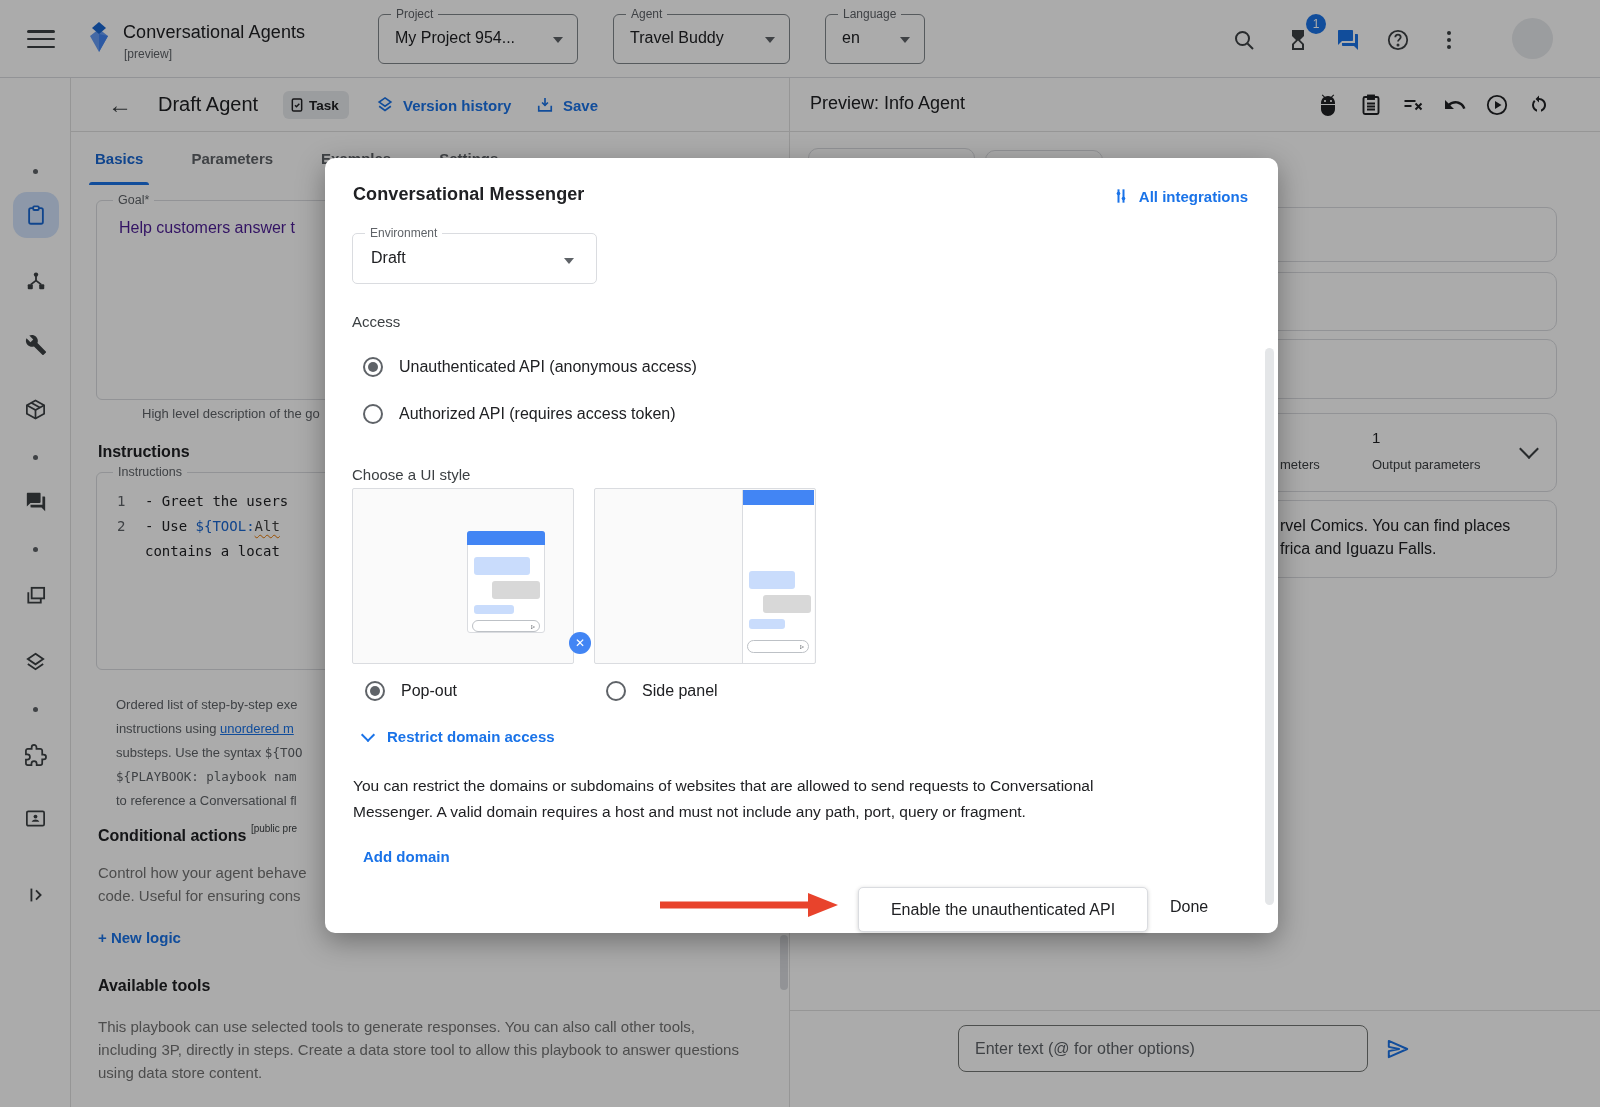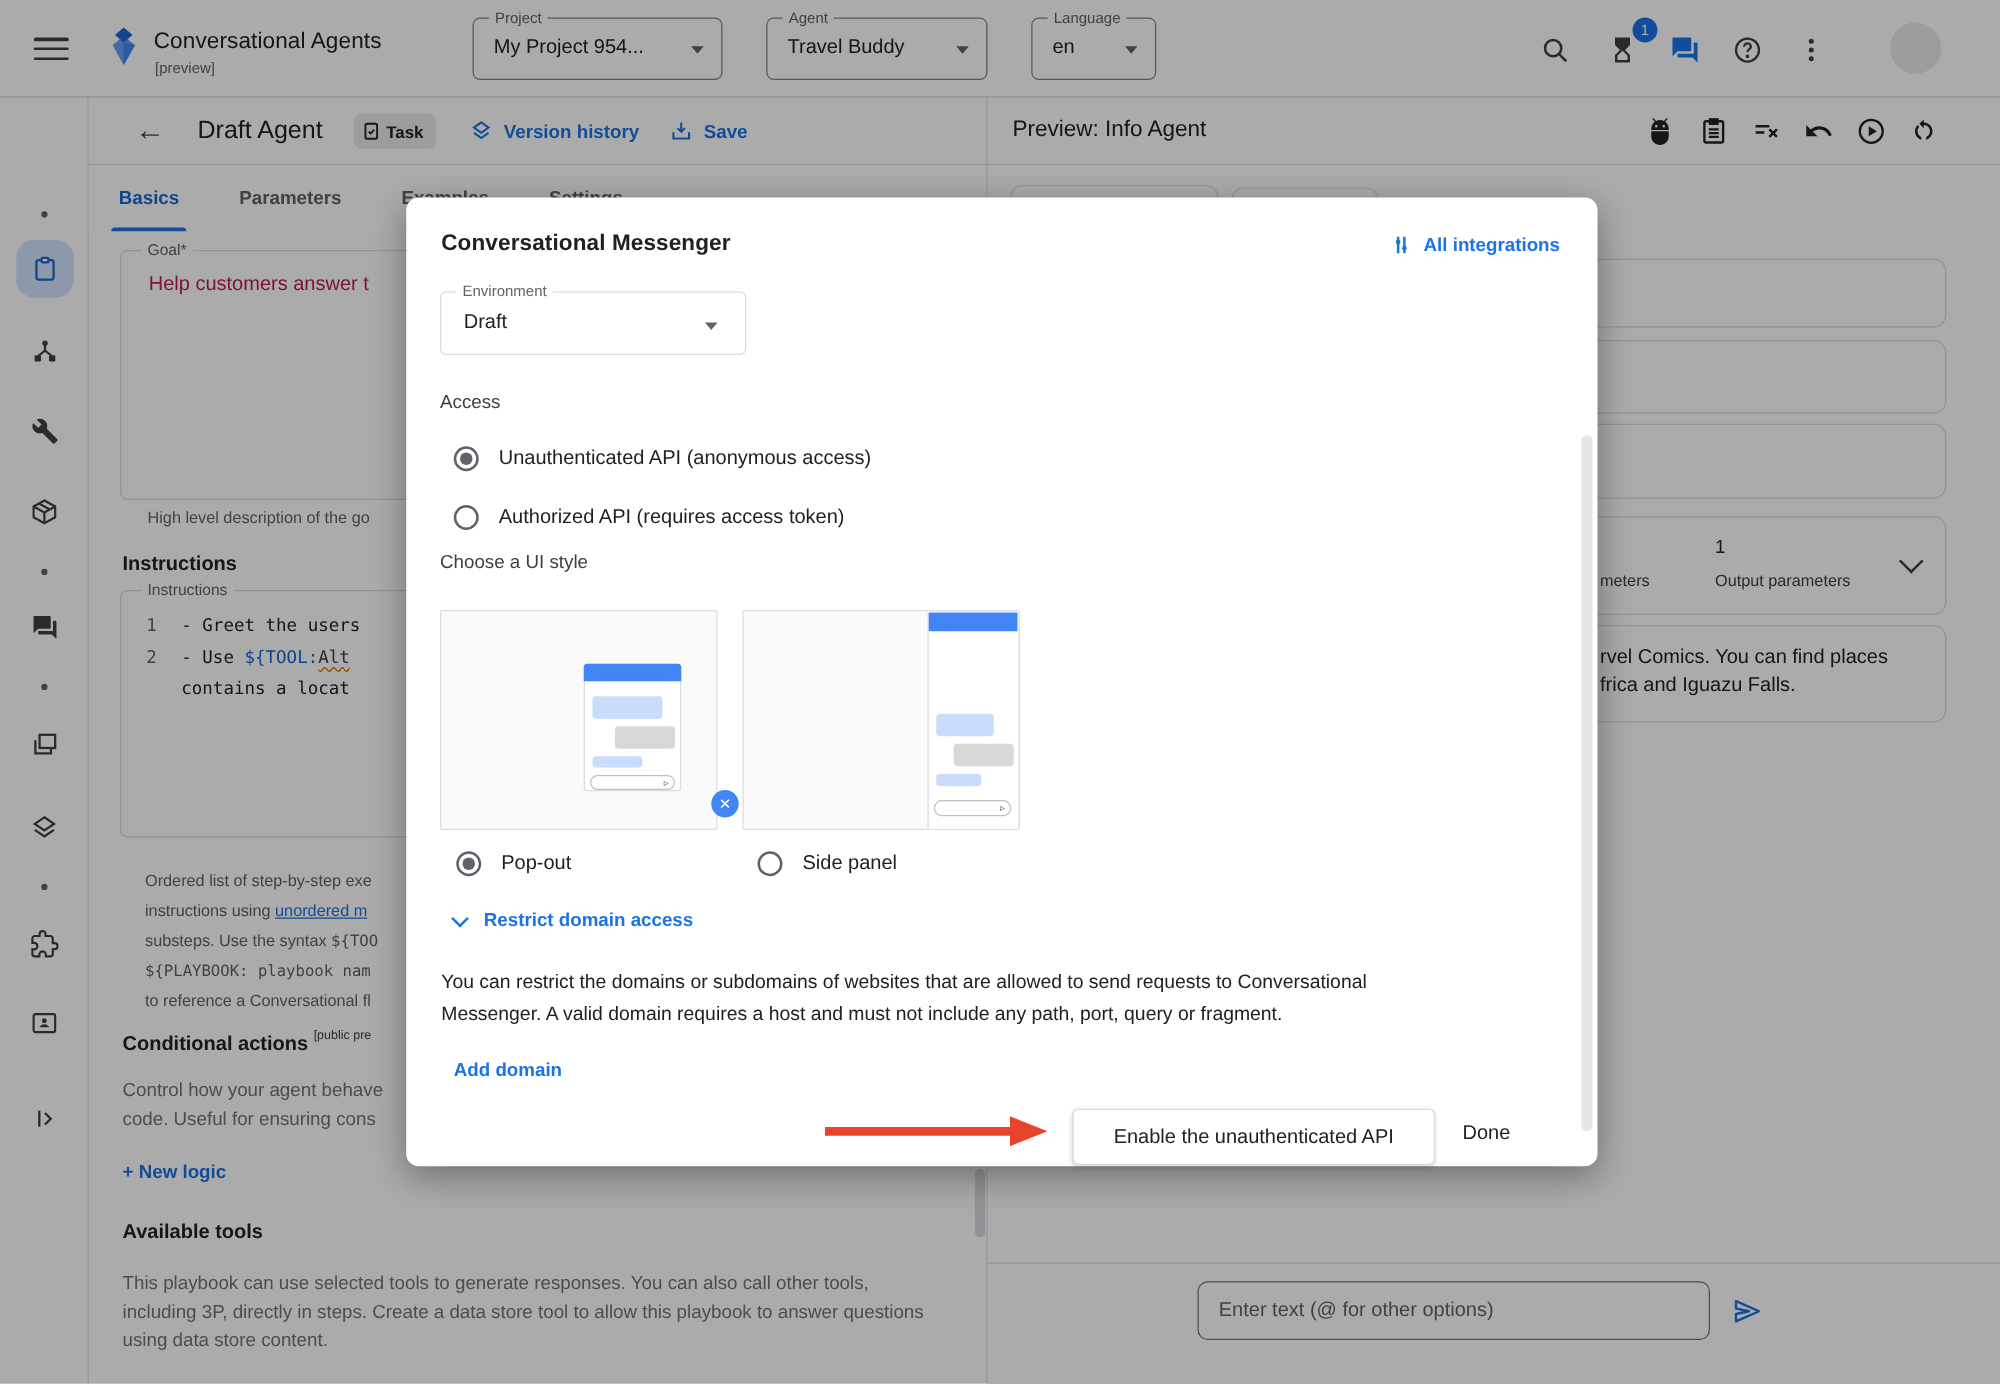--- a/index.html
+++ b/index.html
@@ -44,22 +44,22 @@
   
   .tabs { position:absolute; left:71px; top:132px; width:718px; height:53px; background:#fff; display:flex; z-index:5; }
   .tab { position:relative; height:53px; display:flex; align-items:center; padding:0 24px; font-size:15px; color:#5f6368; font-weight:bold; cursor:pointer; }
   .tab.active { color:#1967d2; }
   .tab.active:after { content:""; position:absolute; left:18px; right:18px; bottom:0; height:3px; background:#1a73e8; border-radius:3px 3px 0 0; }
 
   
   .main { position:absolute; left:71px; top:185px; width:718px; height:922px; background:#fff; z-index:4; }
   .fieldset { position:absolute; border:1px solid #dadce0; border-radius:6px; background:#fff; }
   .fieldset .flabel { position:absolute; top:-8px; left:16px; background:#fff; padding:0 5px; font-size:12.5px; color:#5f6368; line-height:14px; }
-  .goal-text { position:absolute; left:22px; top:18px; font-size:16px; color:#be185d; white-space:nowrap; }
-  .helper { font-size:13px; color:#5f6368; }
+  .goal-text { position:absolute; left:22px; top:18px; font-size:16px; color:#4c1d95; white-space:nowrap; }
+  .helper { font-size:13px; color:#5f6368;margin-left:24px; }
   .h2 { font-size:16px; font-weight:bold; color:#202124; }
   .codearea { font-family:"DejaVu Sans Mono","Liberation Mono",monospace; font-size:14px; color:#202124; }
   .coderow { display:flex; line-height:25px; }
   .lnum { width:28px; color:#5f6368; flex:none; }
   .codecol { white-space:pre; }
   .tok-blue { color:#1967d2; }
   .tok-pink { color:#404040; text-decoration:underline wavy #e37400 1px; text-underline-offset:3px; }
   .mono { font-family:"DejaVu Sans Mono","Liberation Mono",monospace; font-size:12.5px; }
   .bluelink { color:#1a73e8; font-weight:bold; cursor:pointer; }
   .para { font-size:15px; color:#737373; line-height:23px; }
@@ -407,21 +407,21 @@
 
     <div class="radio-row" style="left:38px;top:199px;">
       <span class="radio sel"></span>
       <span class="radio-lab">Unauthenticated API (anonymous access)</span>
     </div>
     <div class="radio-row" style="left:38px;top:246px;">
       <span class="radio"></span>
       <span class="radio-lab">Authorized API (requires access token)</span>
     </div>
 
-    <div class="m-sect" style="top:283px;">Choose a UI style</div>
+    <div class="m-sect" style="top:308px;">Choose a UI style</div>
 
     <div class="thumb" style="left:27px;">
       <div style="position:absolute;left:114px;top:42px;width:78px;height:102px;background:#fff;border:1px solid #dadce0;border-radius:3px;">
         <div style="position:absolute;left:-1px;top:-1px;right:-1px;height:14px;background:#4285f4;border-radius:3px 3px 0 0;"></div>
         <div class="wg-bubble-b" style="left:6px;top:25px;width:56px;height:18px;"></div>
         <div class="wg-bubble-g" style="left:24px;top:49px;width:48px;height:18px;"></div>
         <div class="wg-bubble-b" style="left:6px;top:73px;width:40px;height:9px;"></div>
         <div class="wg-pill" style="left:4px;top:88px;width:68px;height:12px;">▹</div>
       </div>
       <div style="position:absolute;left:216px;top:143px;width:22px;height:22px;border-radius:50%;background:#4285f4;color:#fff;font-size:12px;line-height:22px;text-align:center;">✕</div>

